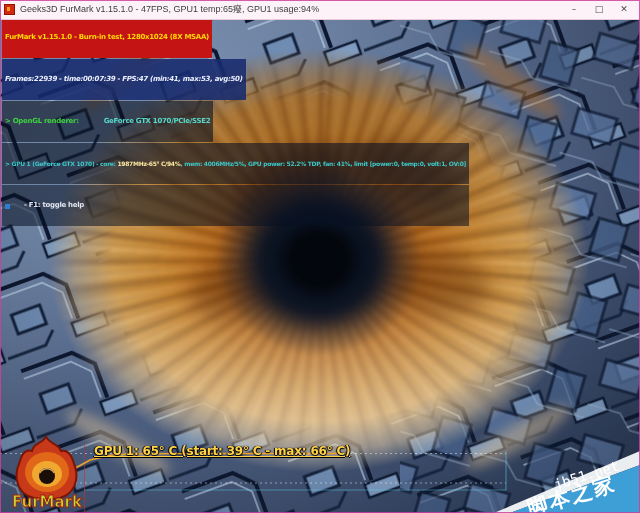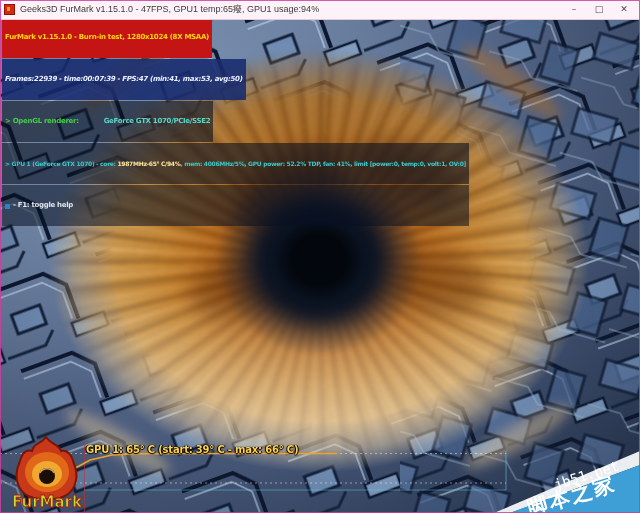--- a/index.html
+++ b/index.html
@@ -52,26 +52,26 @@
       background:radial-gradient(ellipse at 50% 47%, rgba(0,0,0,0) 55%, rgba(8,12,24,.28) 100%);}
   
   .osd{position:absolute;left:2px;top:2px;z-index:10;font-weight:bold;letter-spacing:-0.3px;}
   .osd-line{display:table;margin-bottom:1px;padding:17px 3px;font-size:7px;line-height:7px;white-space:nowrap;}
   .l1{background:#c41414;color:#ffd800;}
   .l2{background:rgba(23,42,110,.88);color:#eef2ff;font-style:italic;}
   .l3{background:rgba(8,16,34,.60);}
   .l3 .lbl{color:#3fd23f;} .l3 .val{color:#57d8c8;margin-left:25px;}
   .l4{background:rgba(8,16,34,.60);font-size:6px;color:#3cc8c8;}
   .l4 .hl{color:#ffe9a2;}
-  .l5{background:rgba(8,16,34,.55);color:#dfe5ee;display:flex;align-items:flex-end;gap:3px;}
+  .l5{background:rgba(8,16,34,.55);color:#dfe5ee;display:flex;align-items:flex-end;gap:14px;}
   .sq{width:5px;height:5px;background:#2f7fd0;display:inline-block;flex:none;}
   
   .graph-svg{position:absolute;inset:0;z-index:10;pointer-events:none;}
-  .graph-label{position:absolute;left:86px;top:429px;font-size:10px;font-weight:bold;color:#ffd24a;
-      letter-spacing:-0.2px;text-shadow:0 1px 1px #000,1px 0 1px #000,-1px 0 1px #000;z-index:11;white-space:nowrap;}
+  .graph-label{position:absolute;left:94px;top:429px;font-size:12px;font-weight:bold;color:#ffd24a;
+      letter-spacing:-0.2px;text-shadow:0 1px 1px #000,1px 0 1px #000,-1px 0 1px #000;z-index:11;white-space:nowrap;text-decoration:underline;}
   
   .logo{position:absolute;left:4px;top:419px;width:88px;height:78px;z-index:11;}
   
   .wm{position:absolute;right:0;bottom:0;width:150px;height:76px;z-index:12;}
   
   .frame{position:absolute;inset:0;z-index:60;pointer-events:none;
       box-shadow:inset 0 0 0 1px rgba(205,63,158,.85);}
 </style>
 </head>
 <body>

